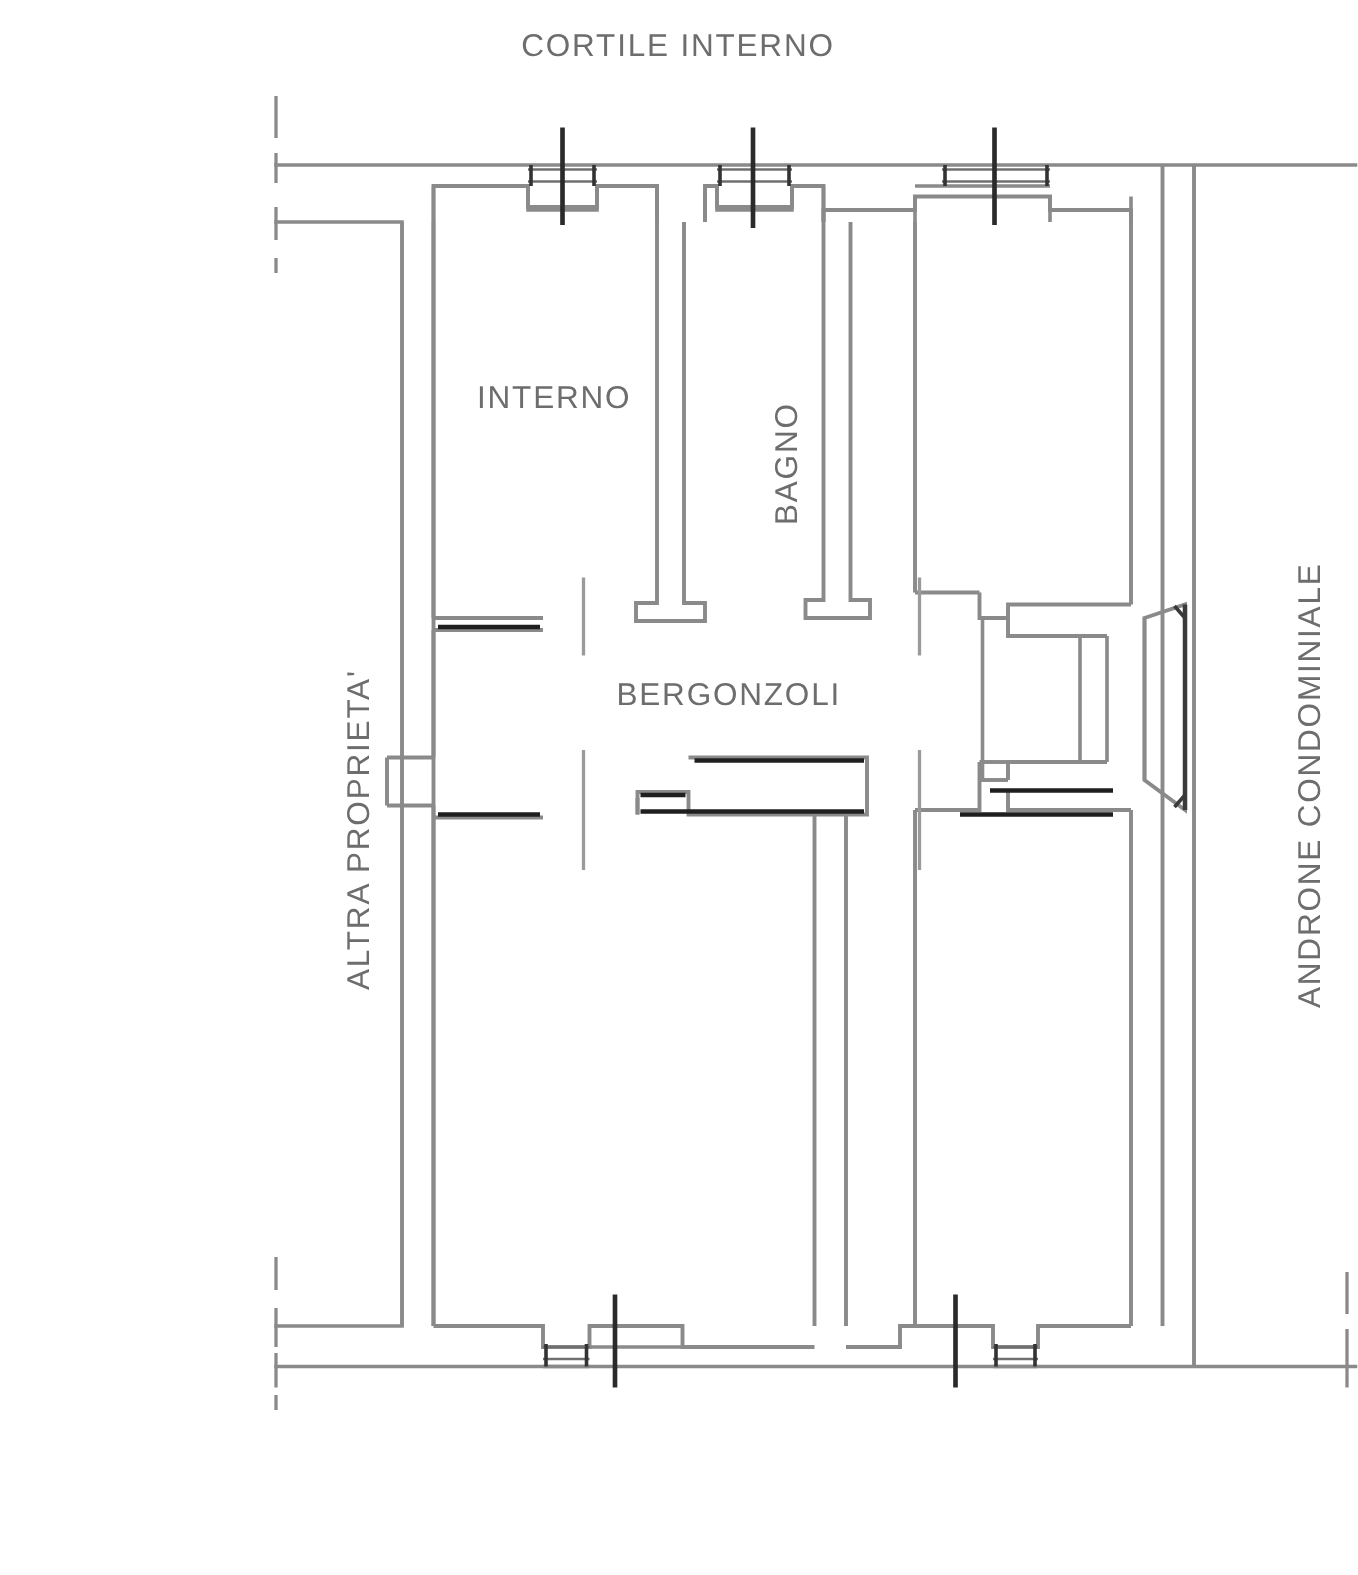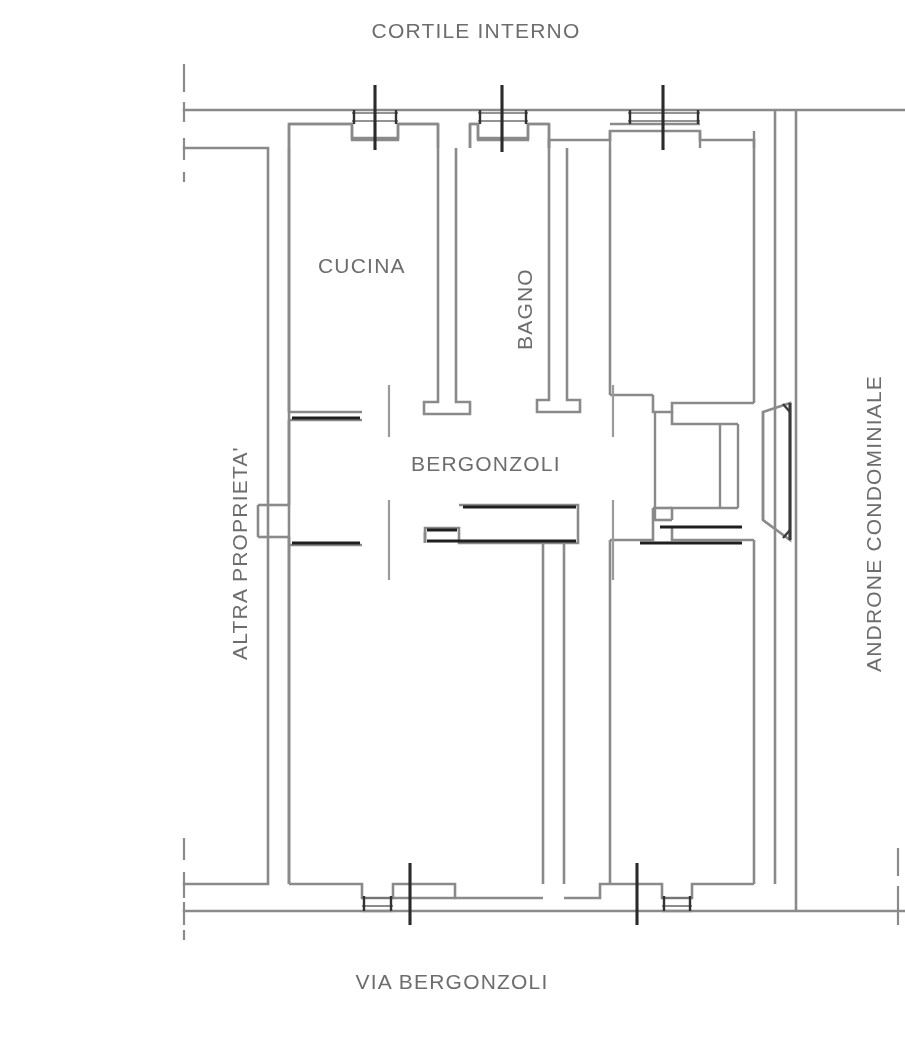--- a/index.html
+++ b/index.html
@@ -262,27 +262,26 @@
         <line x1="662" y1="898" x2="692" y2="898" stroke="#6f6f6f" stroke-width="1.6"></line>
         <line x1="662" y1="906" x2="692" y2="906" stroke="#6f6f6f" stroke-width="1.6"></line>
         <line x1="664" y1="896" x2="664" y2="911" stroke="#333" stroke-width="2.4"></line>
         <line x1="690" y1="896" x2="690" y2="911" stroke="#333" stroke-width="2.4"></line>
         <line x1="637" y1="863" x2="637" y2="925" stroke="#2a2a2a" stroke-width="3.1"></line>
       </g>
     </g>
 
   </svg>
 
-  <div class="lbl" style="left:452px; top:31px; transform:translate(-50%,-50%);margin-left:24px;">CORTILE INTERNO</div>
-
-  <div class="lbl" style="left:452px; top:982px; transform:translate(-50%,-50%);">VIA BERGONZOLI</div>
+  <div class="lbl" style="left:452px; top:31px; transform:translate(-50%,-50%);">CORTILE INTERNO</div>
+
 
   <div class="lbl lbl-rot" style="left:228px; top:660px; transform:rotate(-90deg);">ALTRA PROPRIETA'</div>
 
   <div class="lbl lbl-rot" style="left:862px; top:672px; transform:rotate(-90deg);">ANDRONE CONDOMINIALE</div>
 
-  <div class="lbl" style="left:318px; top:254px;">CUCINA</div>
+  <div class="lbl" style="left:318px; top:254px;">INTERNO</div>
 
   <div class="lbl lbl-rot" style="left:513px; top:350px; transform:rotate(-90deg);">BAGNO</div>
 
   <div class="lbl" style="left:411px; top:452px;">BERGONZOLI</div>
 
 </div>
 
 </body></html>

